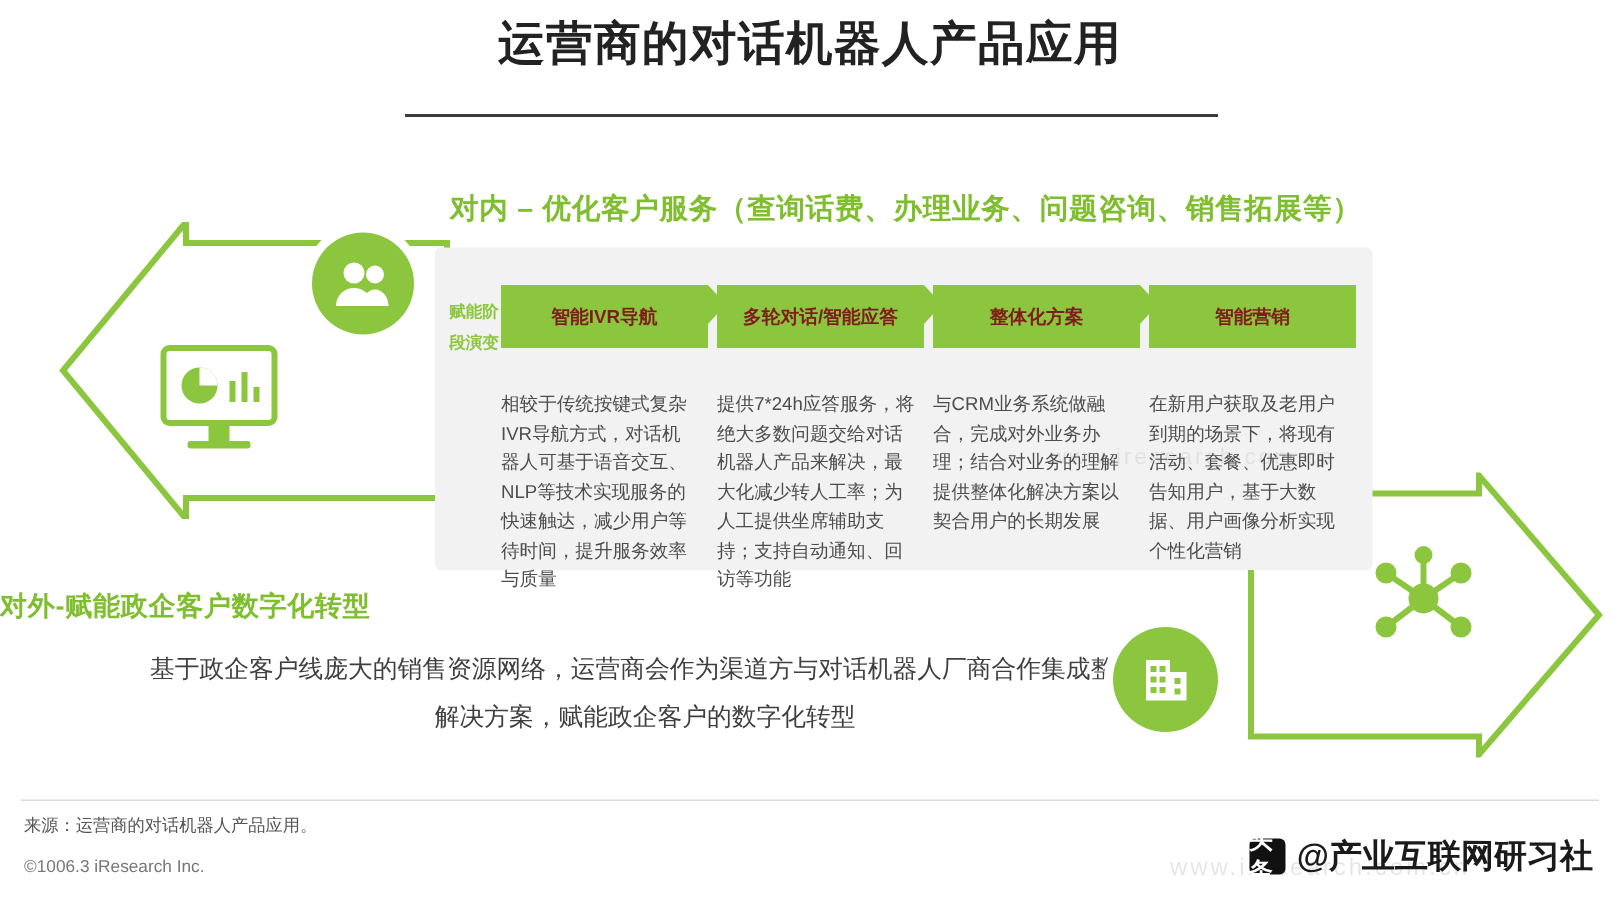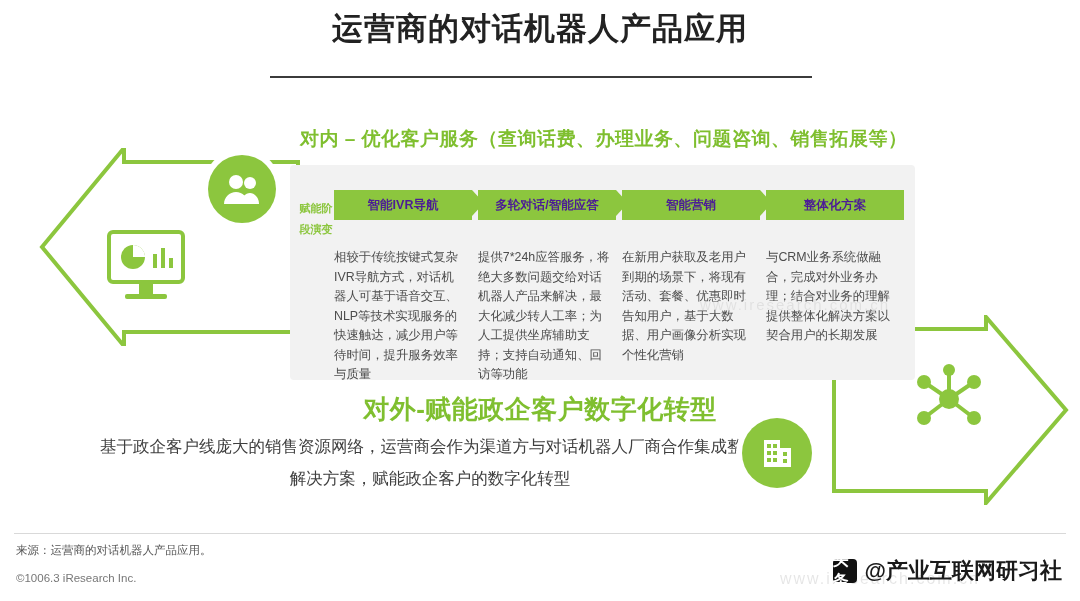--- a/index.html
+++ b/index.html
@@ -137,23 +137,23 @@
     top: 190px;
     width: 576px;
     display: flex;
     gap: 6px;
   }
   .col {
     width: 138px;
   }
   .col-head {
     position: relative;
-    height: 30px;
+    height: 42px;
     background: #8cc63e;
-    color: #4c1d95;
+    color: #7f1d1d;
     font-size: 12.5px;
     font-weight: bold;
     display: flex;
     align-items: center;
     justify-content: center;
     white-space: nowrap;
   }
   .col-head::after {
     content: "";
     position: absolute;
@@ -173,22 +173,22 @@
     color: #4d4d4d;
     padding-right: 6px;
   }
 
   
   .headline-external {
     position: absolute;
     left: 0;
     top: 392px;
     width: 1080px;
-    text-align: center;
-    font-size: 26px;
+    text-align: left;
+    font-size: 18px;
     font-weight: bold;
     color: #7fbf2f;
     letter-spacing: 0.5px;
   }
   .external-body {
     position: absolute;
     left: 100px;
     top: 430px;
     width: 660px;
     text-align: center;
@@ -307,26 +307,26 @@
   <div class="columns">
     <div class="col">
       <div class="col-head">智能IVR导航</div>
       <div class="col-body">相较于传统按键式复杂IVR导航方式，对话机器人可基于语音交互、NLP等技术实现服务的快速触达，减少用户等待时间，提升服务效率与质量</div>
     </div>
     <div class="col">
       <div class="col-head">多轮对话/智能应答</div>
       <div class="col-body">提供7*24h应答服务，将绝大多数问题交给对话机器人产品来解决，最大化减少转人工率；为人工提供坐席辅助支持；支持自动通知、回访等功能</div>
     </div>
     <div class="col">
+      <div class="col-head">整体化方案</div>
+      <div class="col-body">与CRM业务系统做融合，完成对外业务办理；结合对业务的理解提供整体化解决方案以契合用户的长期发展</div>
+    </div>
+    <div class="col">
       <div class="col-head">智能营销</div>
       <div class="col-body">在新用户获取及老用户到期的场景下，将现有活动、套餐、优惠即时告知用户，基于大数据、用户画像分析实现个性化营销</div>
-    </div>
-    <div class="col">
-      <div class="col-head">整体化方案</div>
-      <div class="col-body">与CRM业务系统做融合，完成对外业务办理；结合对业务的理解提供整体化解决方案以契合用户的长期发展</div>
     </div>
   </div>
 
   <div class="watermark-mid">www.iresearch.com.cn</div>
 
   <div class="headline-external">对外-赋能政企客户数字化转型</div>
   <div class="external-body">基于政企客户线庞大的销售资源网络，运营商会作为渠道方与对话机器人厂商合作集成整体解决方案，赋能政企客户的数字化转型</div>
 
   <div class="circle-icon circle-building">
     <svg width="38" height="38" viewBox="0 0 38 38">

